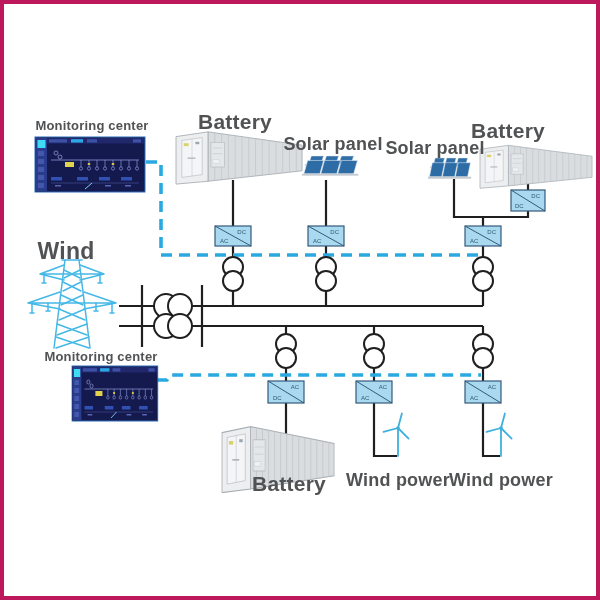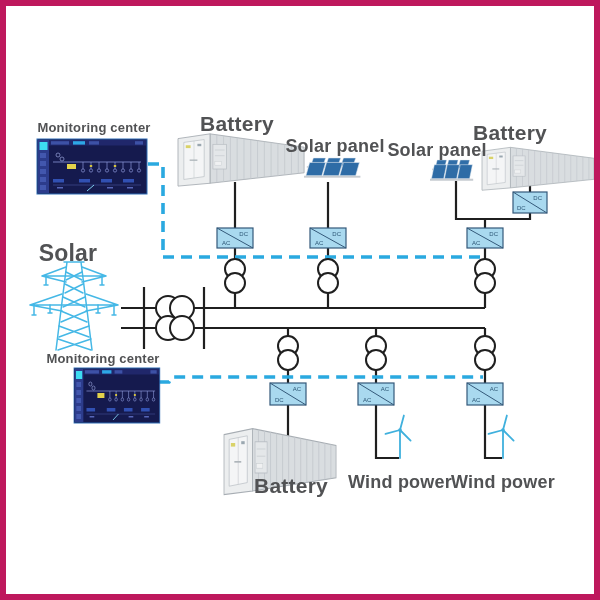--- a/index.html
+++ b/index.html
@@ -1,19 +1,19 @@
 <!DOCTYPE html>
 <html><head>
 <meta charset="utf-8">
 <style>
   html,body{margin:0;padding:0;background:#ffffff;}
   .canvas{
     position:relative;width:600px;height:600px;background:#ffffff;
     font-family:"Liberation Sans",sans-serif;overflow:hidden;
-    border:6px solid #be185d;box-sizing:border-box;
+    border:4px solid #be185d;box-sizing:border-box;
   }
   svg{position:absolute;left:0;top:0;}
   svg text{font-family:"Liberation Sans",sans-serif;}
   .lbl{
     position:absolute;transform:translate(-50%,-50%);
     color:#515254;white-space:nowrap;letter-spacing:0.2px;
   }
   .lbl-xl{font-size:23px;font-weight:700;}
   .lbl-lg{font-size:21px;font-weight:600;}
   .lbl-md{font-size:18px;font-weight:600;}
@@ -231,19 +231,19 @@
 
   <use href="#sym-screen" transform="translate(31,133)"></use>
   <use href="#sym-screen" transform="translate(68,362) scale(0.78,1)"></use>
 </svg>
 
 <div class="lbl lbl-sm" style="left:88px;top:121px">Monitoring center</div>
 <div class="lbl lbl-lg" style="left:231px;top:118px">Battery</div>
 <div class="lbl lbl-md" style="left:329px;top:140px">Solar panel</div>
 <div class="lbl lbl-md" style="left:431px;top:144px">Solar panel</div>
 <div class="lbl lbl-lg" style="left:504px;top:127px">Battery</div>
-<div class="lbl lbl-xl" style="left:62px;top:247px">Solar</div>
+<div class="lbl lbl-xl" style="left:62px;top:247px">Wind</div>
 <div class="lbl lbl-sm" style="left:97px;top:352px">Monitoring center</div>
 <div class="lbl lbl-lg" style="left:285px;top:480px">Battery</div>
 <div class="lbl lbl-md" style="left:394px;top:476px">Wind power</div>
 <div class="lbl lbl-md" style="left:497px;top:476px">Wind power</div>
 
 </div>
 
 </body></html>

